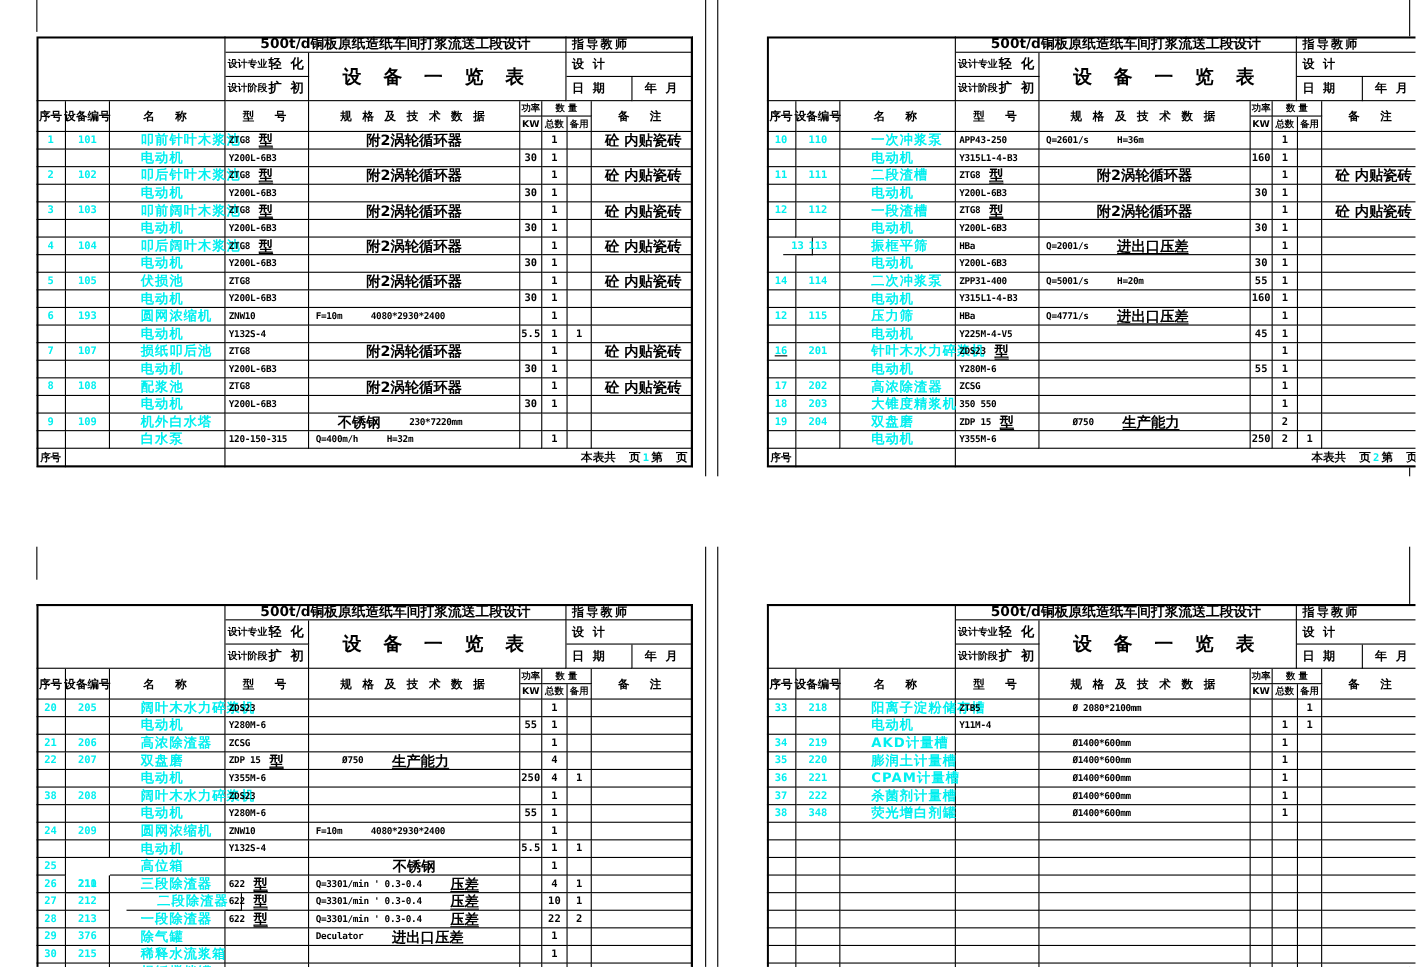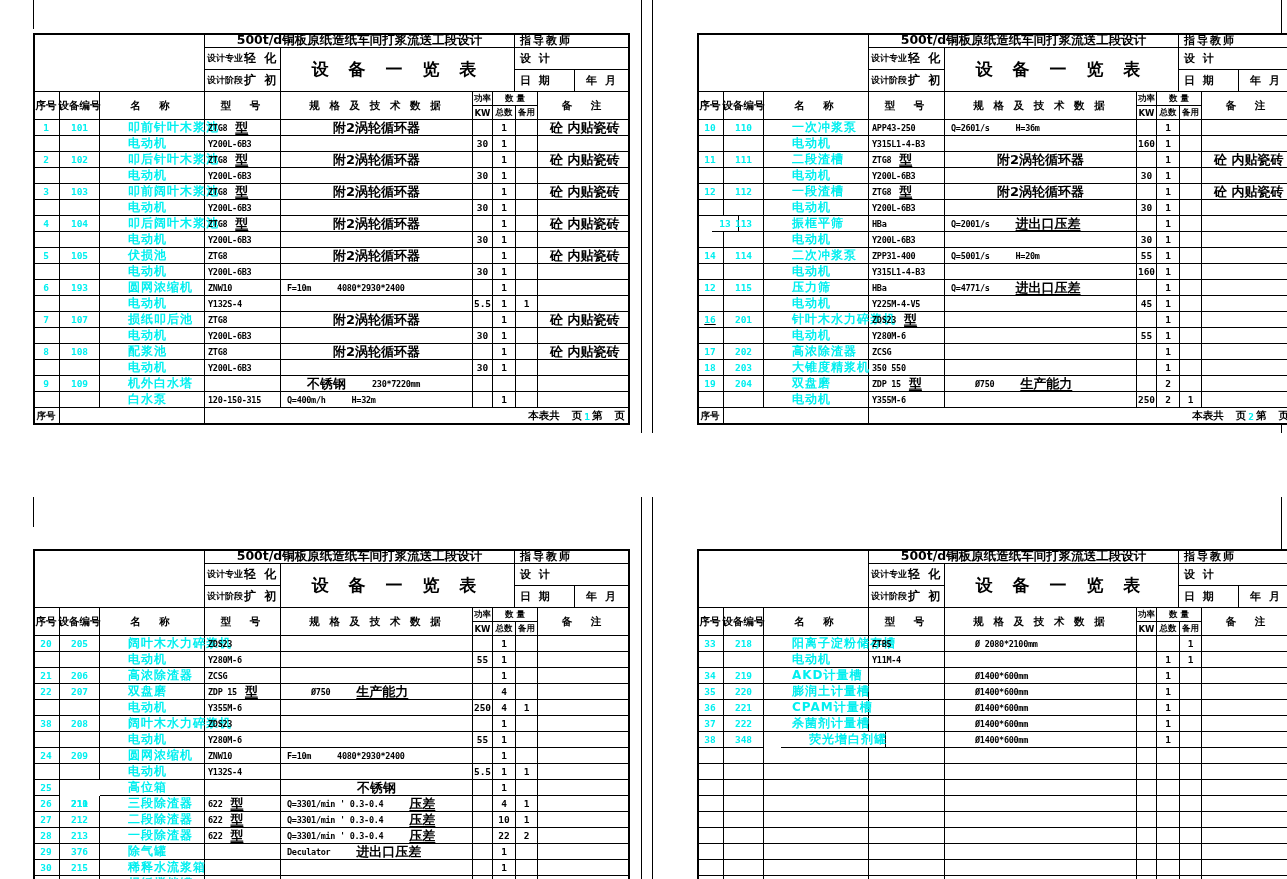--- a/index.html
+++ b/index.html
@@ -1321,21 +1321,21 @@
         </div>
         <div class="bc" style="left: 505px; top: 0px; width: 92px; height: 16px;"></div>
       </div>
       <div class="row" style="left: 0px; top: 263px; width: 597px; height: 16px;">
         <div class="bc" style="left: 0px; top: 0px; width: 27px; height: 16px;">
           <span class="cyn">27</span>
         </div>
         <div class="bc" style="left: 27px; top: 0px; width: 40px; height: 16px;">
           <span class="cyn">212</span>
         </div>
-        <div class="bc" style="left: 67px; top: 0px; width: 105px; height: 16px;">
+        <div class="bc" style="left: 82px; top: 0px; width: 105px; height: 16px;">
           <span class="name">二段除渣器</span>
         </div>
         <div class="bc" style="left: 172px; top: 0px; width: 76px; height: 16px;">
           <div class="model-wrap">
             <span class="code">622</span>
             <span class="big u">型</span>
           </div>
         </div>
         <div class="bc" style="left: 248px; top: 0px; width: 192px; height: 16px;">
           <div class="spec-wrap" style="padding-left: 6px;">
@@ -1616,21 +1616,21 @@
         <div class="bc" style="left: 483px; top: 0px; width: 22px; height: 16px;"></div>
         <div class="bc" style="left: 505px; top: 0px; width: 92px; height: 16px;"></div>
       </div>
       <div class="row" style="left: 0px; top: 183px; width: 597px; height: 16px;">
         <div class="bc" style="left: 0px; top: 0px; width: 27px; height: 16px;">
           <span class="cyn">38</span>
         </div>
         <div class="bc" style="left: 27px; top: 0px; width: 40px; height: 16px;">
           <span class="cyn">348</span>
         </div>
-        <div class="bc" style="left: 84px; top: 0px; width: 105px; height: 16px;">
+        <div class="bc" style="left: 67px; top: 0px; width: 105px; height: 16px;">
           <span class="name">荧光增白剂罐</span>
         </div>
         <div class="bc" style="left: 172px; top: 0px; width: 76px; height: 16px;"></div>
         <div class="bc" style="left: 248px; top: 0px; width: 192px; height: 16px;">
           <div class="spec-wrap" style="padding-left: 30px;">
             <span class="code">Ø1400*600mm</span>
           </div>
         </div>
         <div class="bc" style="left: 440px; top: 0px; width: 20px; height: 16px;"></div>
         <div class="bc" style="left: 460px; top: 0px; width: 23px; height: 16px;">

